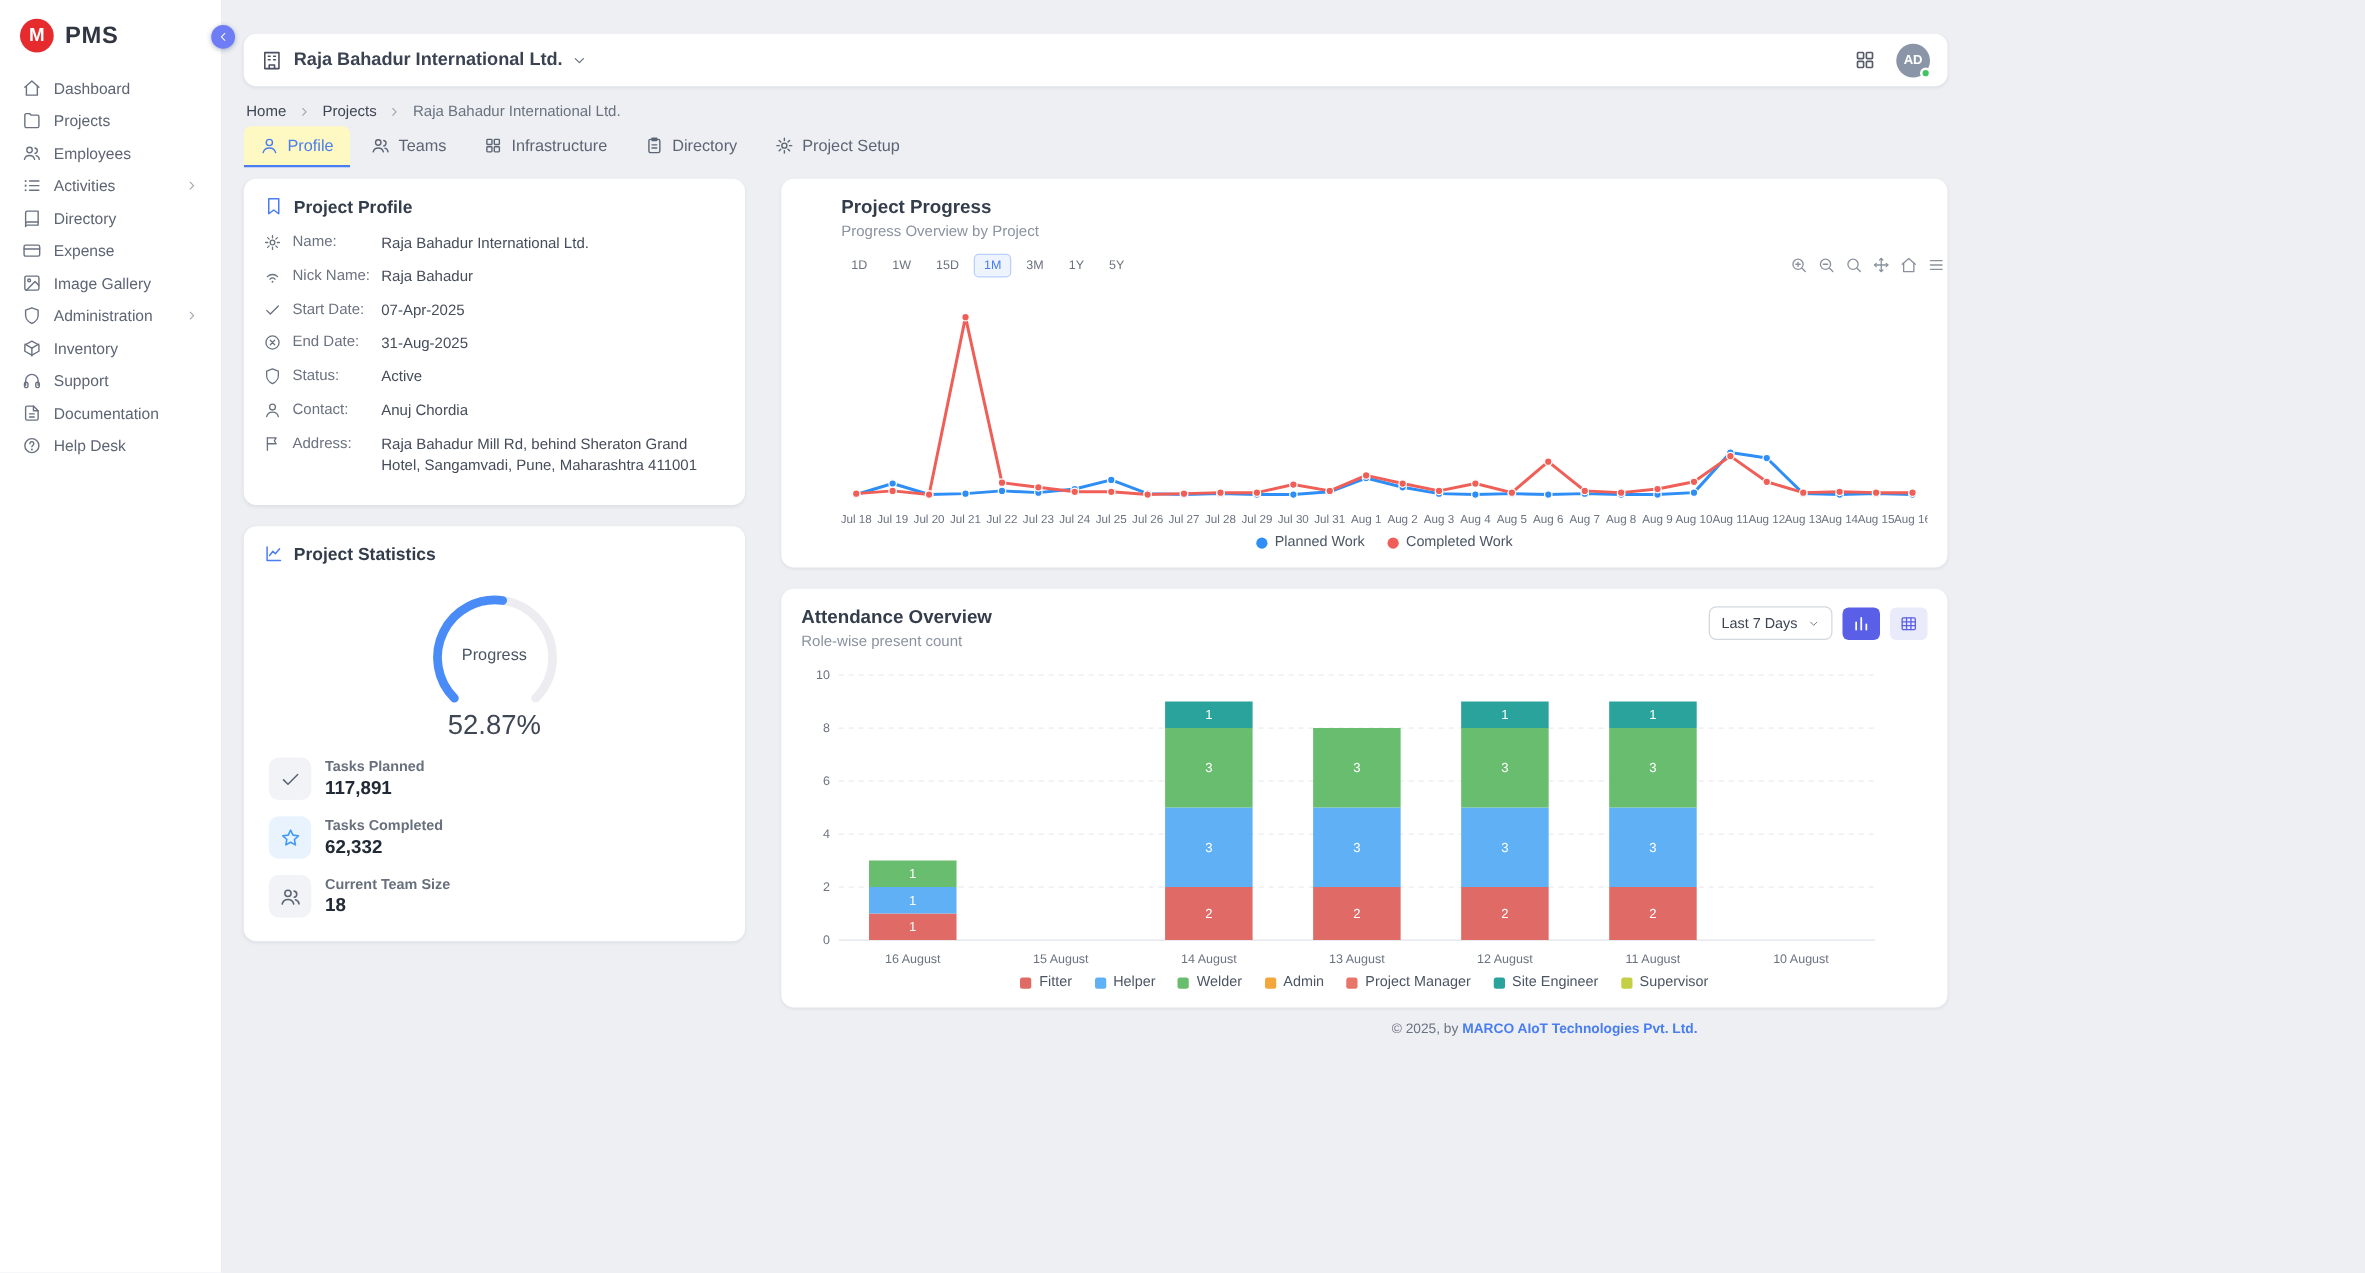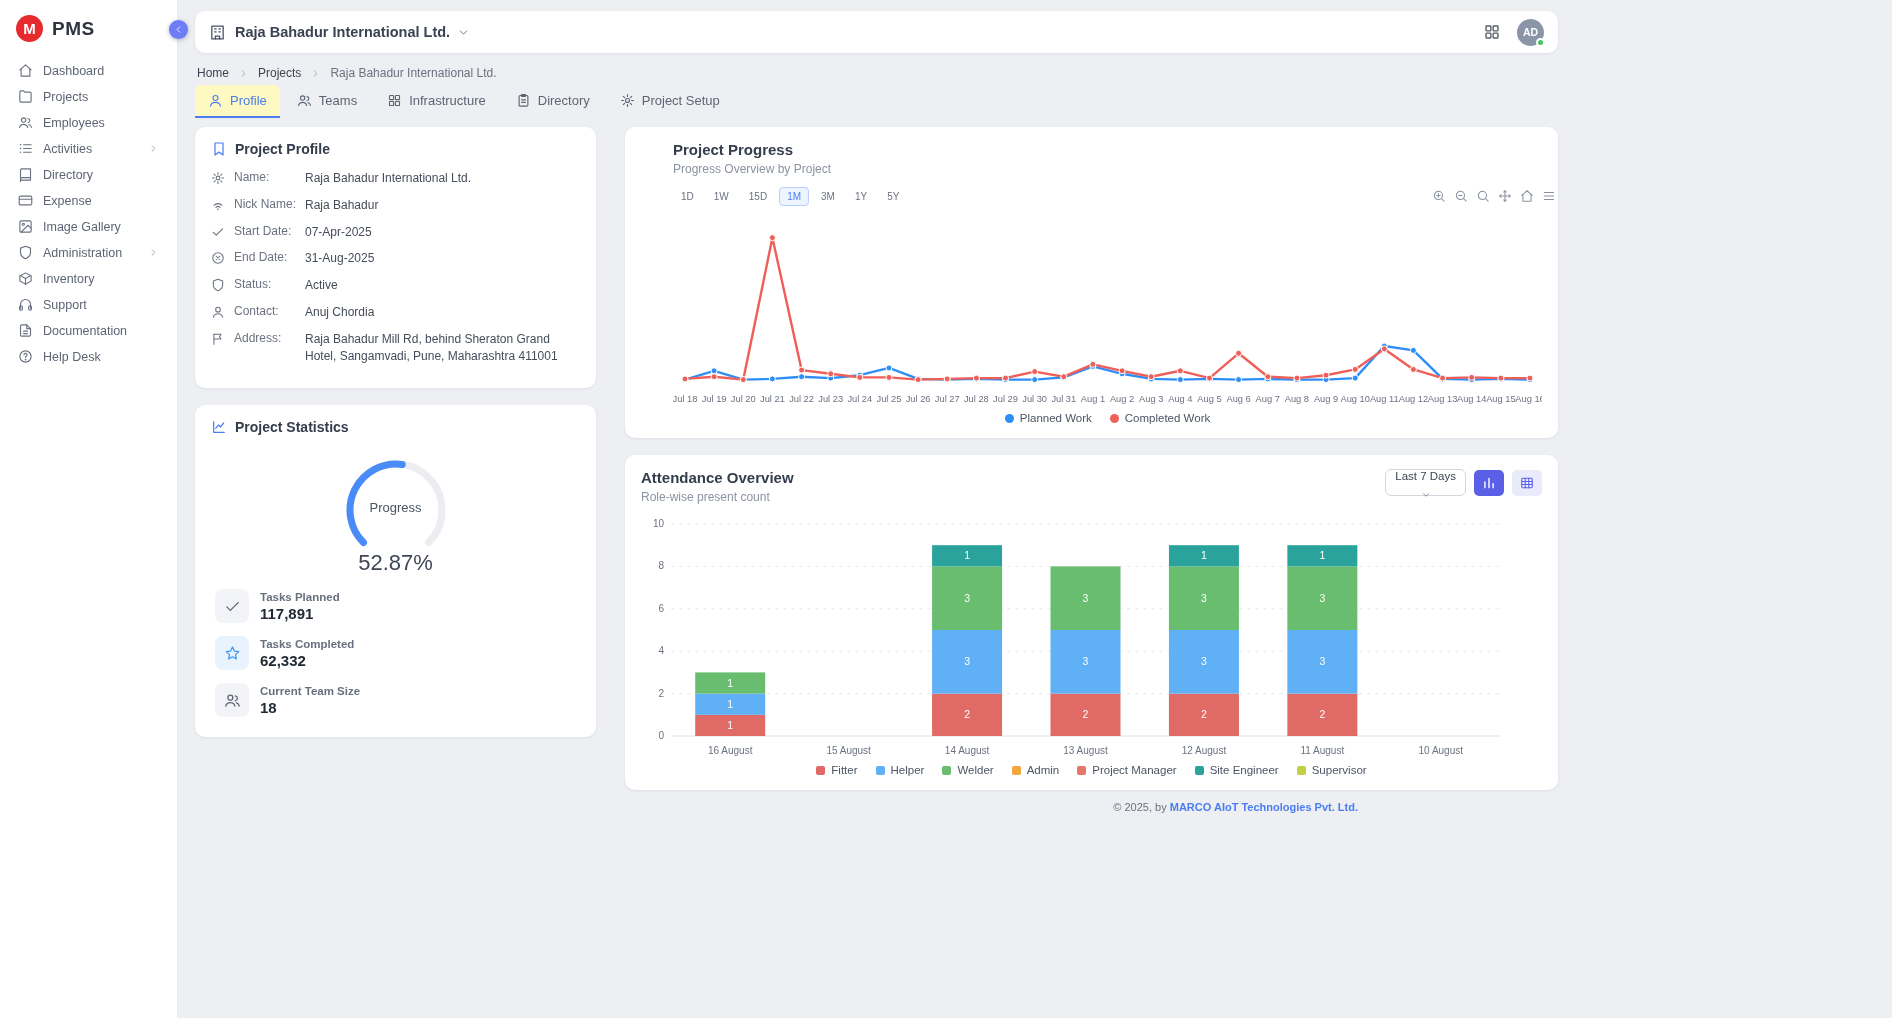--- a/index.html
+++ b/index.html
@@ -15,21 +15,21 @@
   .brand-name{font-size:19px;font-weight:700;color:#2f3642;letter-spacing:.5px;}
   .collapse-btn{position:fixed;left:169px;top:20px;width:19px;height:19px;border-radius:50%;background:#6e7df5;color:#fff;display:flex;align-items:center;justify-content:center;z-index:6;box-shadow:0 1px 4px rgba(30,40,90,.35);cursor:pointer;}
   .collapse-btn .ic{width:11px;height:11px;}
   .nav{padding:2px 10px;text-align:center;}
   .nav-item{display:flex;align-items:center;gap:10px;padding:5px 8px;border-radius:6px;color:#5d6574;font-size:12.5px;cursor:pointer;margin-bottom:1px;}
   .nav-item .ic{width:15px;height:15px;color:#6a7280;}
   .nav-item .chev{margin-left:auto;width:11px;height:11px;color:#9aa1ad;}
   .nav-label{white-space:nowrap;}
 
   
-  .main{position:absolute;left:178px;top:0;width:1380px;padding:11px 0 0 17px;}
+  .main{position:absolute;left:178px;top:16px;width:1380px;padding:11px 0 0 17px;}
   .card{background:#fff;border-radius:10px;box-shadow:0 1px 3px rgba(21,30,50,.07);}
   .topbar{height:42px;display:flex;align-items:center;gap:9px;padding:0 14px;}
   .topbar .b-ic{width:17px;height:17px;color:#4a5160;}
   .company{font-size:14.5px;font-weight:600;color:#3b4252;cursor:pointer;display:flex;align-items:center;gap:7px;}
   .company .ic{width:13px;height:13px;color:#6a7280;}
   .topbar-right{margin-left:auto;display:flex;align-items:center;gap:16px;}
   .apps-btn{width:18px;height:18px;color:#555c68;cursor:pointer;}
   .avatar{position:relative;width:27px;height:27px;border-radius:50%;background:#8a96a8;color:#fff;font-size:10.5px;font-weight:700;display:flex;align-items:center;justify-content:center;cursor:pointer;}
   .avatar .dot{position:absolute;right:-1px;bottom:-1px;width:9px;height:9px;border-radius:50%;background:#43c463;border:2px solid #fff;}
 
@@ -82,21 +82,21 @@
   .chart-toolbar{position:absolute;right:2px;top:62px;display:flex;gap:8px;}
   .chart-toolbar .ic{width:14px;height:14px;color:#8a919d;cursor:pointer;}
   .legend{display:flex;justify-content:center;gap:18px;margin-top:2px;flex-wrap:wrap;}
   .lg-item{display:inline-flex;align-items:center;gap:6px;font-size:11.5px;color:#4b5563;cursor:pointer;}
   .lg-dot{width:9px;height:9px;border-radius:50%;display:inline-block;}
   .lg-sq{width:9px;height:9px;border-radius:2px;display:inline-block;}
 
   
   .att-head{display:flex;align-items:flex-start;}
   .att-controls{margin-left:auto;display:flex;align-items:center;gap:8px;}
-  .select{display:flex;align-items:center;gap:8px;height:27px;padding:0 9px;border:1px solid #d3d7de;border-radius:6px;font-size:11.5px;color:#3c4452;cursor:pointer;background:#fff;flex-direction:column;}
+  .select{display:flex;align-items:center;gap:8px;height:27px;padding:0 9px;border:1px solid #d3d7de;border-radius:6px;font-size:11.5px;color:#3c4452;cursor:pointer;background:#fff;}
   .select .ic{width:10px;height:10px;color:#6a7280;}
   .tog-btn{width:30px;height:26px;border-radius:5px;display:flex;align-items:center;justify-content:center;cursor:pointer;background:#e9ebfa;color:#5a5fe8;border:none;}
   .tog-btn .ic{width:14px;height:14px;}
   .tog-btn.active{background:#5a5fe8;color:#fff;}
 
   .footer{margin:11px 0 20px;text-align:right;padding-right:200px;font-size:11px;color:#6b7280;}
   .footer a{color:#4a7df0;font-weight:600;cursor:pointer;}
 </style>
 </head>
 <body>

